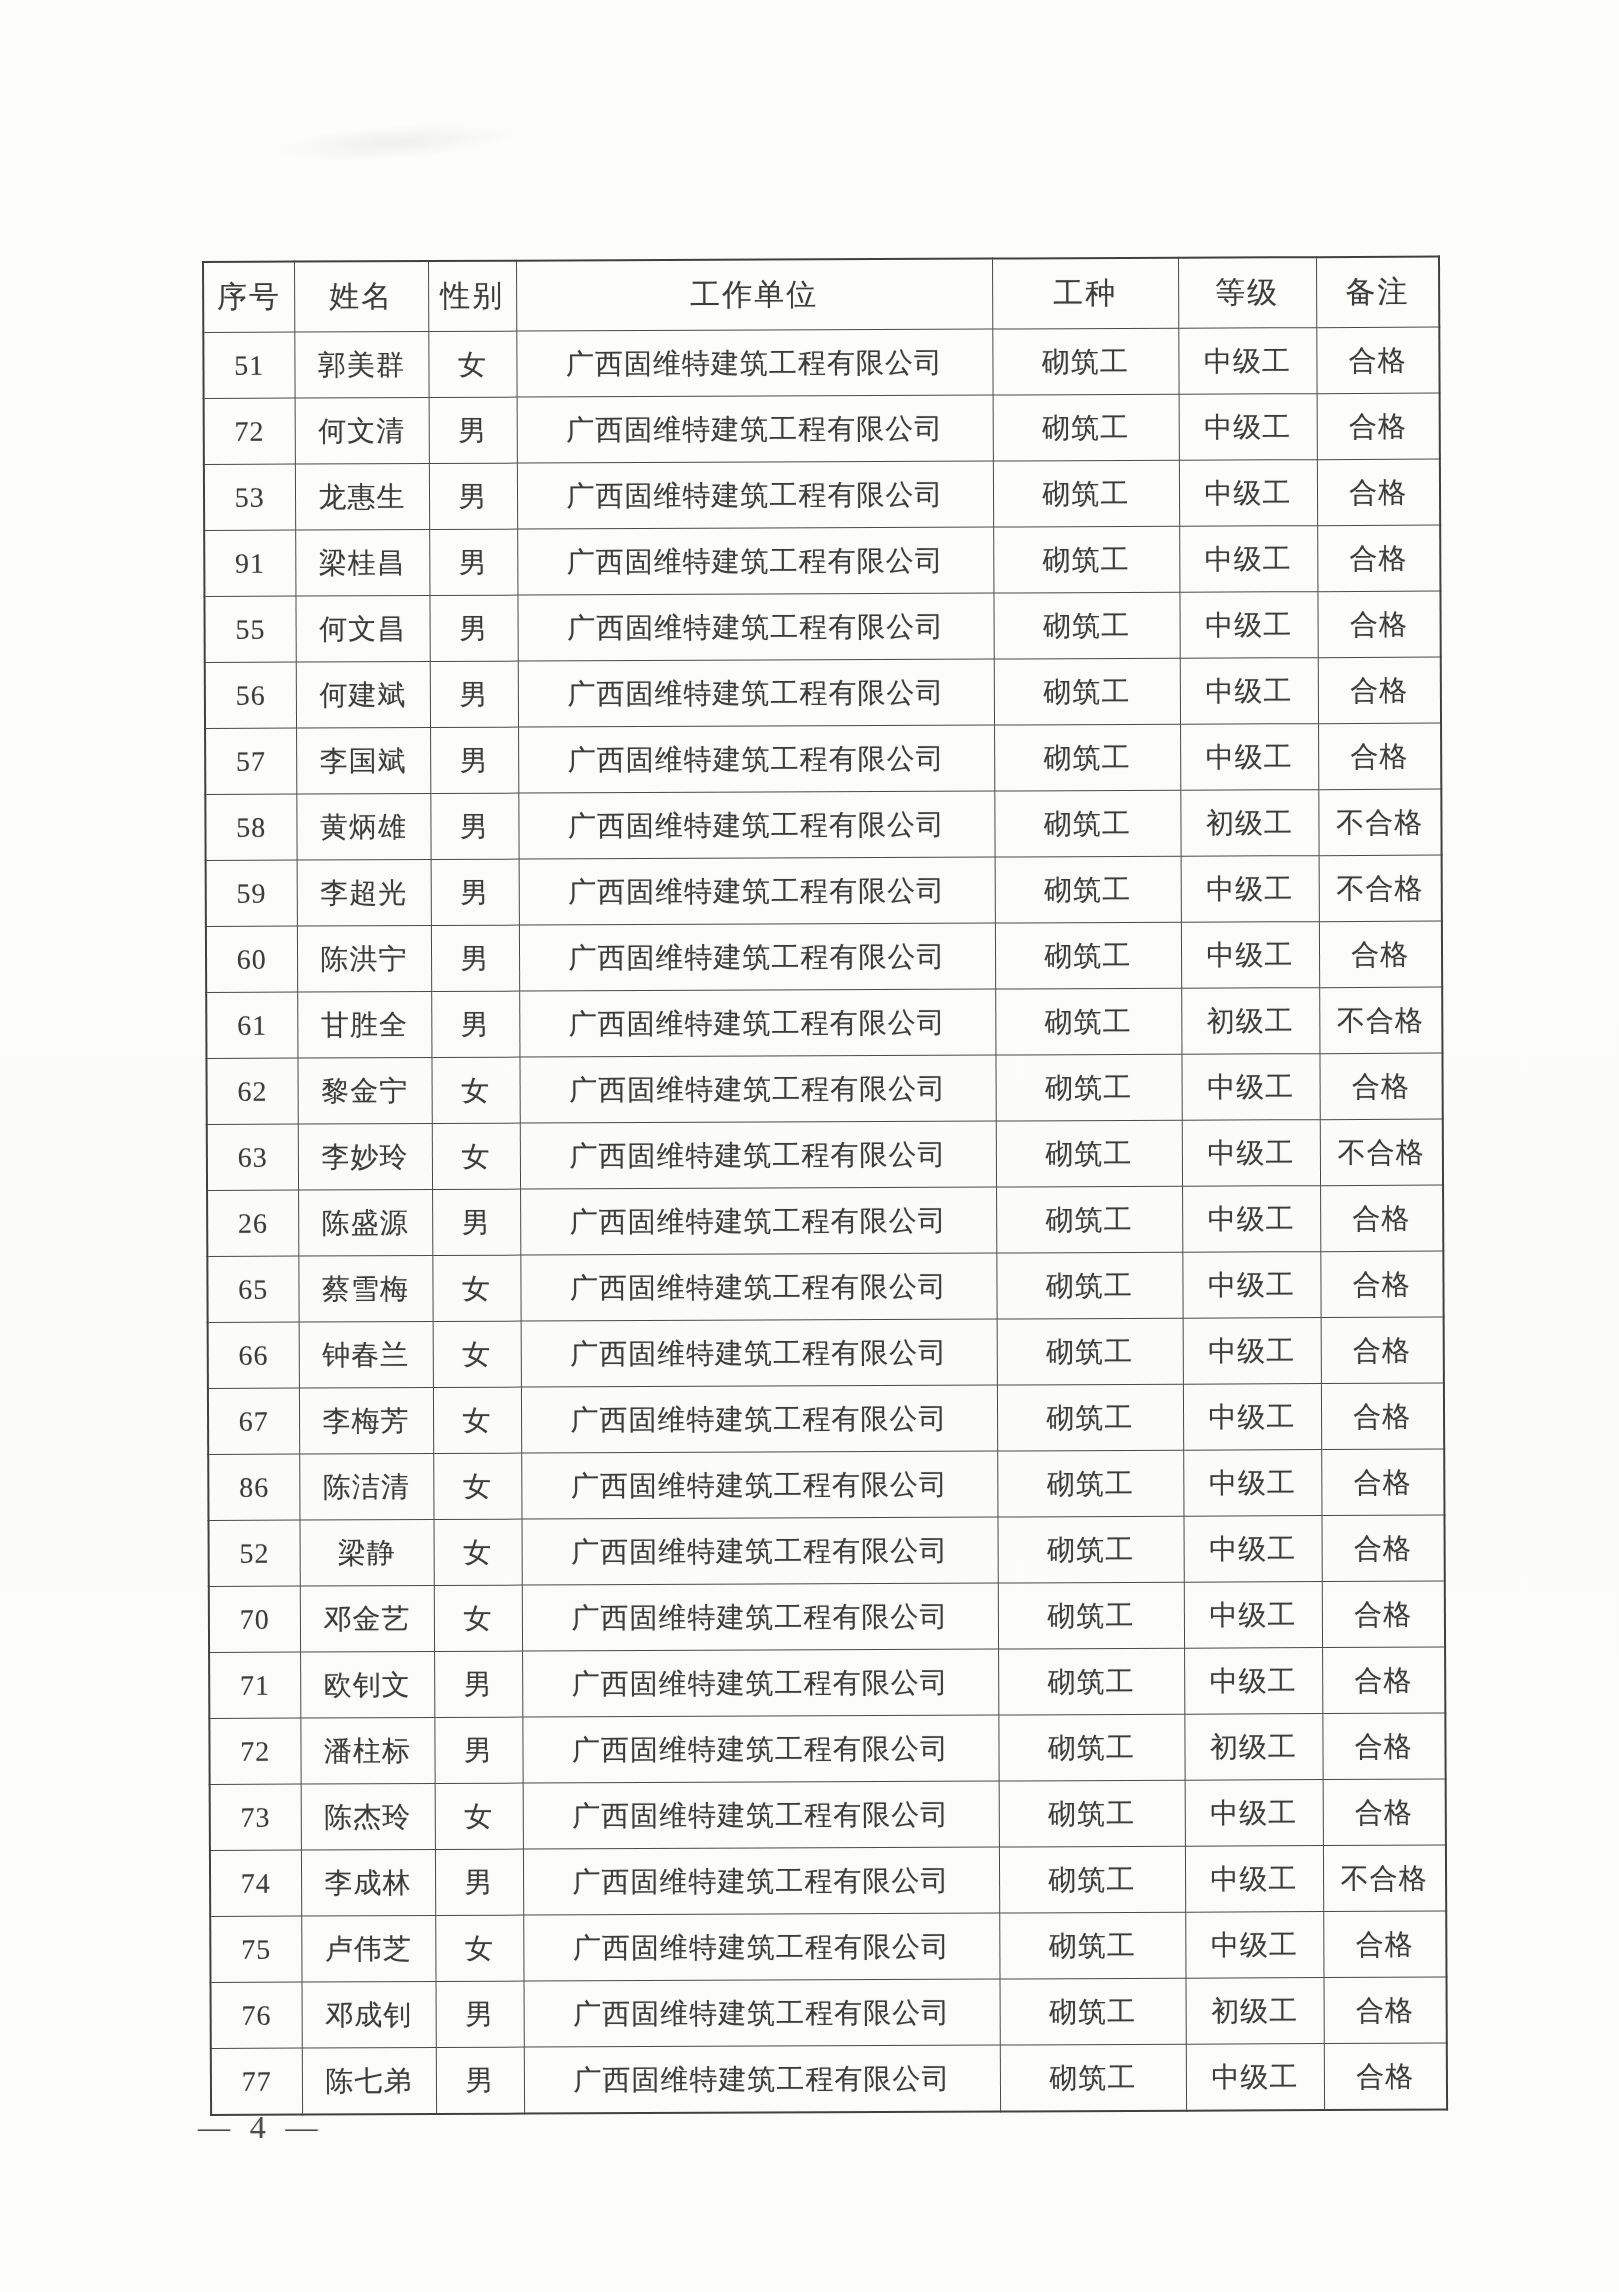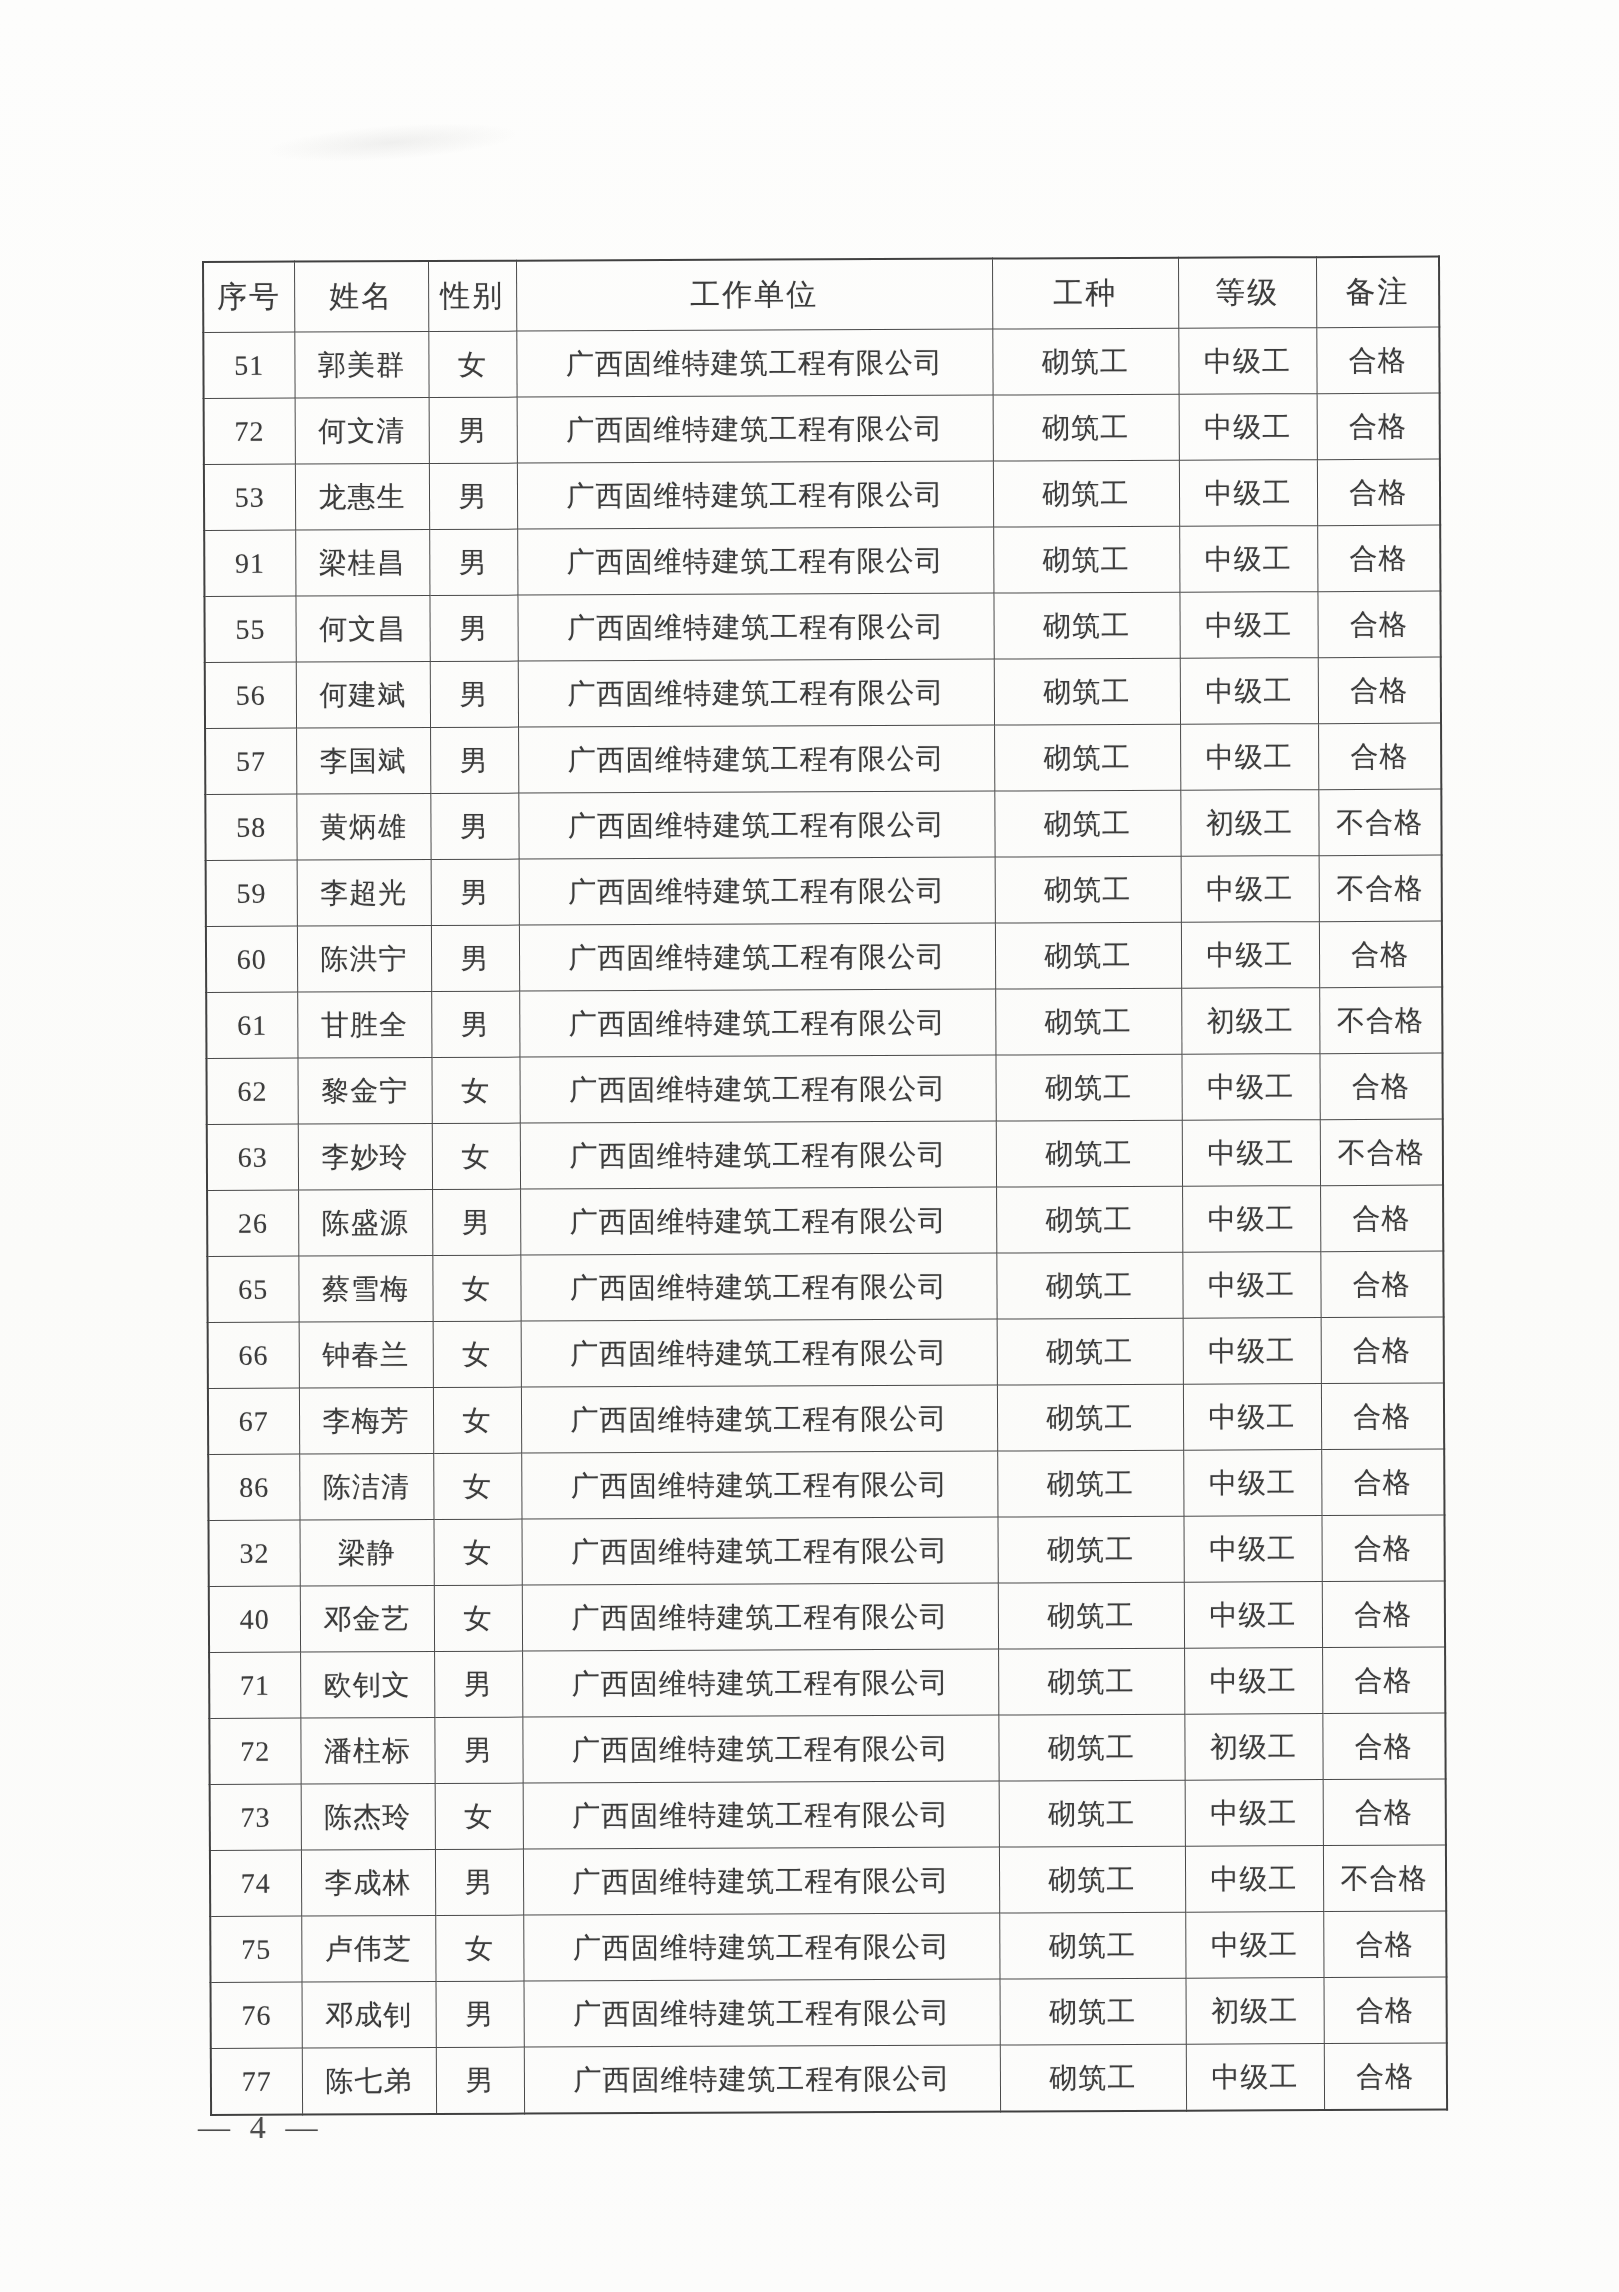--- a/index.html
+++ b/index.html
@@ -248,30 +248,30 @@
         <tr>
           <td class="seq">86</td>
           <td>陈洁清</td>
           <td>女</td>
           <td>广西固维特建筑工程有限公司</td>
           <td>砌筑工</td>
           <td>中级工</td>
           <td>合格</td>
         </tr>
         <tr>
-          <td class="seq">32</td>
+          <td class="seq">52</td>
           <td>梁静</td>
           <td>女</td>
           <td>广西固维特建筑工程有限公司</td>
           <td>砌筑工</td>
           <td>中级工</td>
           <td>合格</td>
         </tr>
         <tr>
-          <td class="seq">40</td>
+          <td class="seq">70</td>
           <td>邓金艺</td>
           <td>女</td>
           <td>广西固维特建筑工程有限公司</td>
           <td>砌筑工</td>
           <td>中级工</td>
           <td>合格</td>
         </tr>
         <tr>
           <td class="seq">71</td>
           <td>欧钊文</td>

